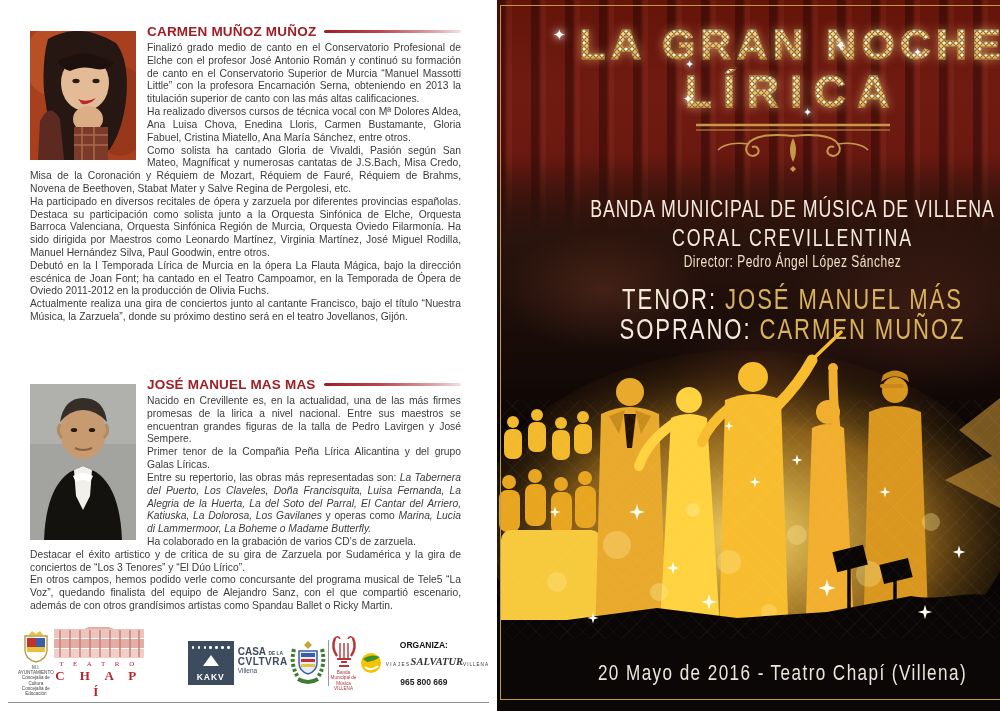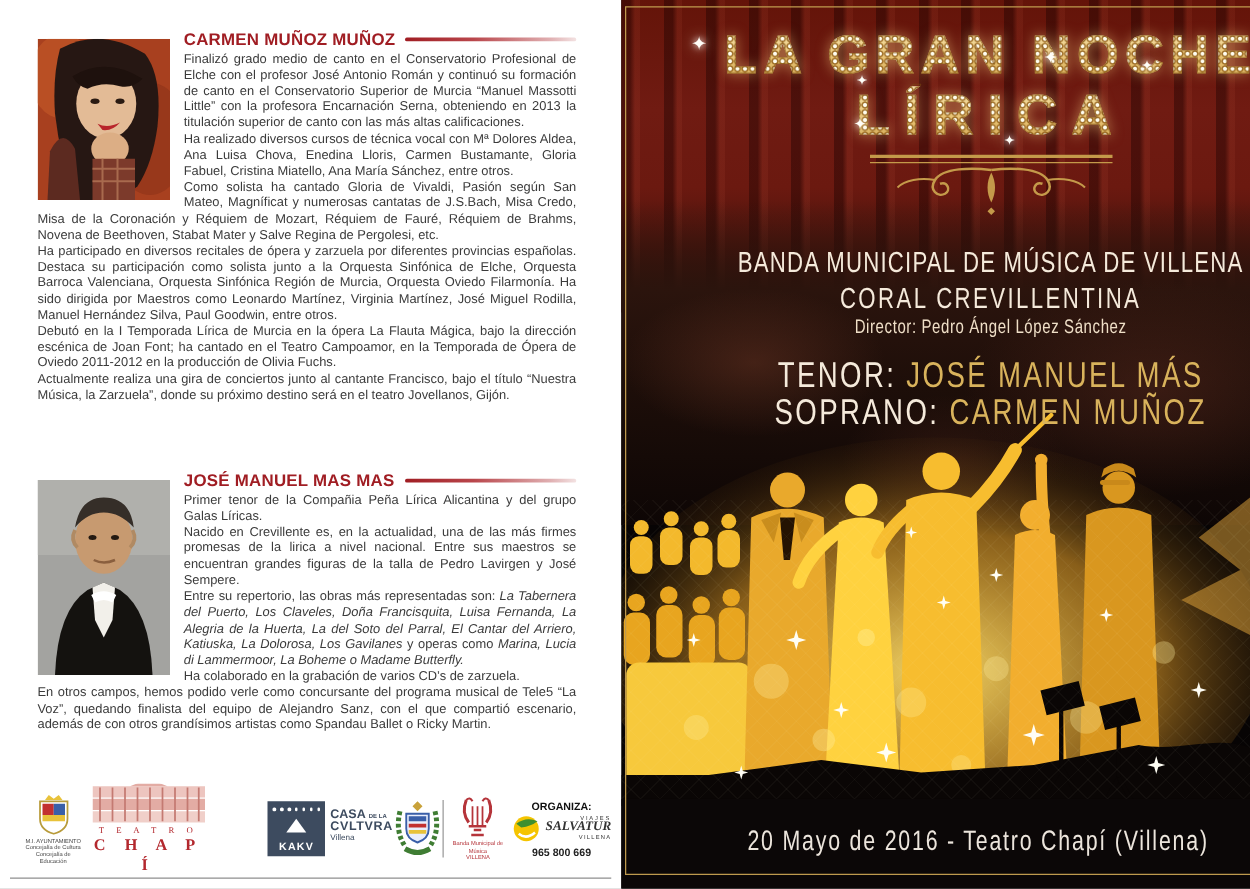--- a/index.html
+++ b/index.html
@@ -36,21 +36,21 @@
   .kakv-word{position:absolute;bottom:3px;width:100%;text-align:center;color:#fff;font-weight:bold;font-size:8.5px;letter-spacing:1px;}
   .casa-col{display:flex;flex-direction:column;align-items:flex-start;line-height:1;color:#3d4b5f;margin-top:6px;}
   .casa1{font-size:10px;font-weight:bold;}
   .casa1 small{font-size:4.8px;font-weight:bold;}
   .casa2{font-size:10px;font-weight:bold;letter-spacing:.5px;}
   .casa3{font-size:6.5px;margin-top:1px;}
   .divider{width:1px;height:46px;background:#9a9a9a;}
   .banda-cap{font-size:4.6px;color:#b5343a;line-height:1.2;margin-top:1px;}
   .organiza-label{font-size:8.5px;font-weight:bold;color:#111;align-self:center;margin-bottom:1px;}
   .salv-row{display:flex;align-items:center;gap:3px;}
-  .salv-col{display:flex;flex-direction:column;align-items:flex-end;line-height:1;color:#333;}
+  .salv-col{display:flex;align-items:flex-end;line-height:1;color:#333;}
   .salv1{font-size:4.6px;letter-spacing:1.5px;}
   .salv2{font-family:"Liberation Serif",serif;font-style:italic;font-weight:bold;font-size:10.5px;}
   .salv3{font-size:4.6px;letter-spacing:1px;}
   .salv-phone{font-size:8.5px;font-weight:bold;color:#222;margin-top:2px;}
   .page-edge{position:absolute;left:8px;right:8px;bottom:8px;border-top:1.2px solid #8f8f8f;}
 
   
   .poster{position:absolute;left:497px;top:0;width:591px;height:711px;background:#070404;overflow:hidden;}
   .curtain{position:absolute;top:0;left:0;right:0;height:250px;
      background:
@@ -154,24 +154,25 @@
         <path d="M44,86 L53,82 L62,86 L60,112 L53,126 L46,112 Z" fill="#f2f0ea"></path>
         <path d="M43,92 q10,-6 20,0 l-3,6 q-7,-4 -14,0 Z" fill="#ffffff"></path>
         <ellipse cx="53" cy="93" rx="4" ry="3" fill="#ffffff"></ellipse>
       </svg>
     </div>
     <h2 class="heading">
       <span class="hname">JOSÉ MANUEL MAS MAS</span>
       <span class="rule"></span>
     </h2>
     <div class="paragraphs">
+        <p><span>Nacido en Crevillente es, en la actualidad, una de las más firmes promesas de la lirica a nivel nacional. Entre sus maestros se encuentran grandes figuras de la talla de Pedro Lavirgen y José Sempere.</span></p>
         <p><span>Primer tenor de la Compañia Peña Lírica Alicantina y del grupo Galas Líricas.</span></p>
-        <p><span>Nacido en Crevillente es, en la actualidad, una de las más firmes promesas de la lirica a nivel nacional. Entre sus maestros se encuentran grandes figuras de la talla de Pedro Lavirgen y José Sempere.</span></p>
         <p><span>Entre su repertorio, las obras más representadas son: </span><em>La Tabernera del Puerto, Los Claveles, Doña Francisquita, Luisa Fernanda, La Alegria de la Huerta, La del Soto del Parral, El Cantar del Arriero, Katiuska, La Dolorosa, Los Gavilanes</em><span> y operas como </span><em>Marina, Lucia di Lammermoor, La Boheme o Madame Butterfly.</em></p>
         <p><span>Ha colaborado en la grabación de varios CD’s de zarzuela.</span></p>
+        <p><span>Destacar el éxito artistico y de critica de su gira de Zarzuela por Sudamérica y la gira de conciertos de “Los 3 Tenores” y “El Dúo Lírico”.</span></p>
         <p><span>En otros campos, hemos podido verle como concursante del programa musical de Tele5 “La Voz”, quedando finalista del equipo de Alejandro Sanz, con el que compartió escenario, además de con otros grandísimos artistas como Spandau Ballet o Ricky Martin.</span></p>
       </div>
   </article>
 
   <footer class="sponsors">
     <div class="sp sp-ayto">
       <svg width="28" height="34" viewBox="0 0 28 34">
         <path d="M3,6 h22 v14 q0,9 -11,12 q-11,-3 -11,-12 Z" fill="#fff" stroke="#b89b3a" stroke-width="1.4"></path>
         <rect x="5" y="8" width="9" height="9" fill="#c23030"></rect>
         <rect x="14" y="8" width="9" height="9" fill="#3a5fa8"></rect>

